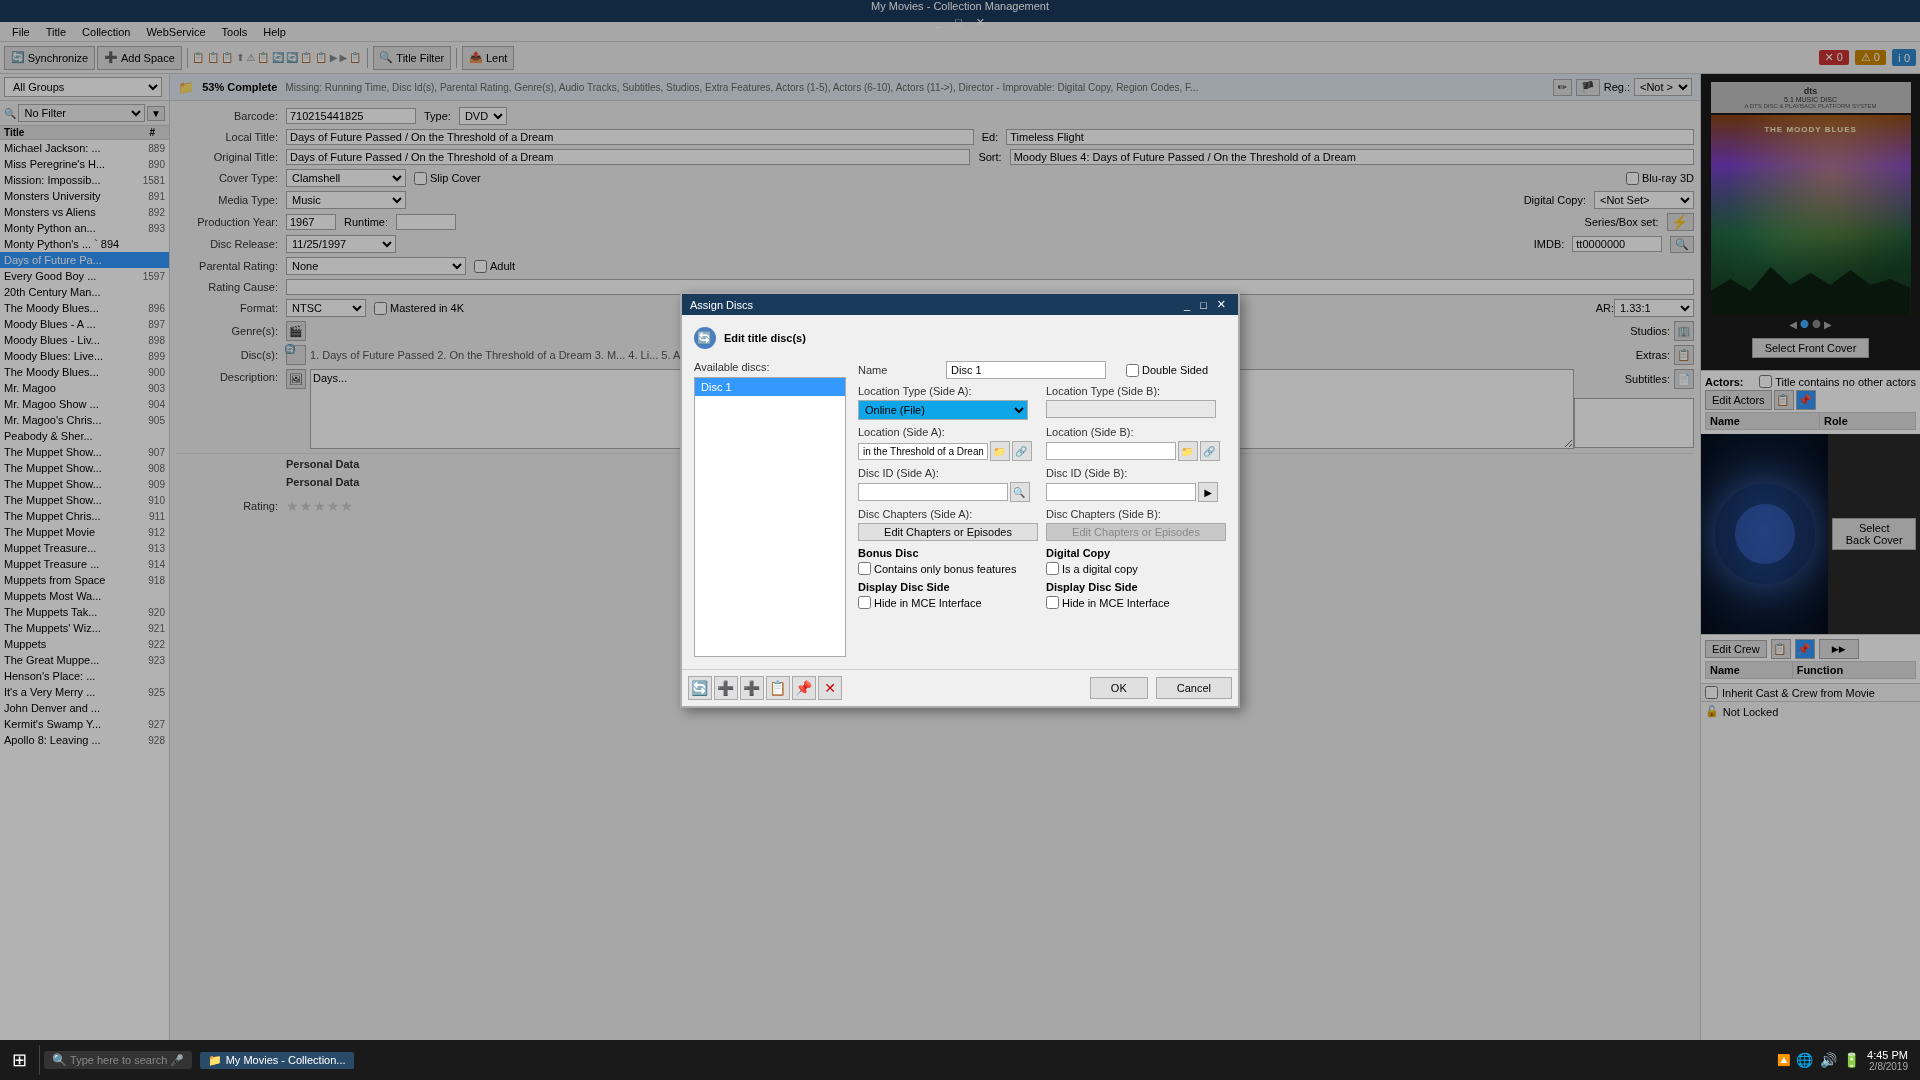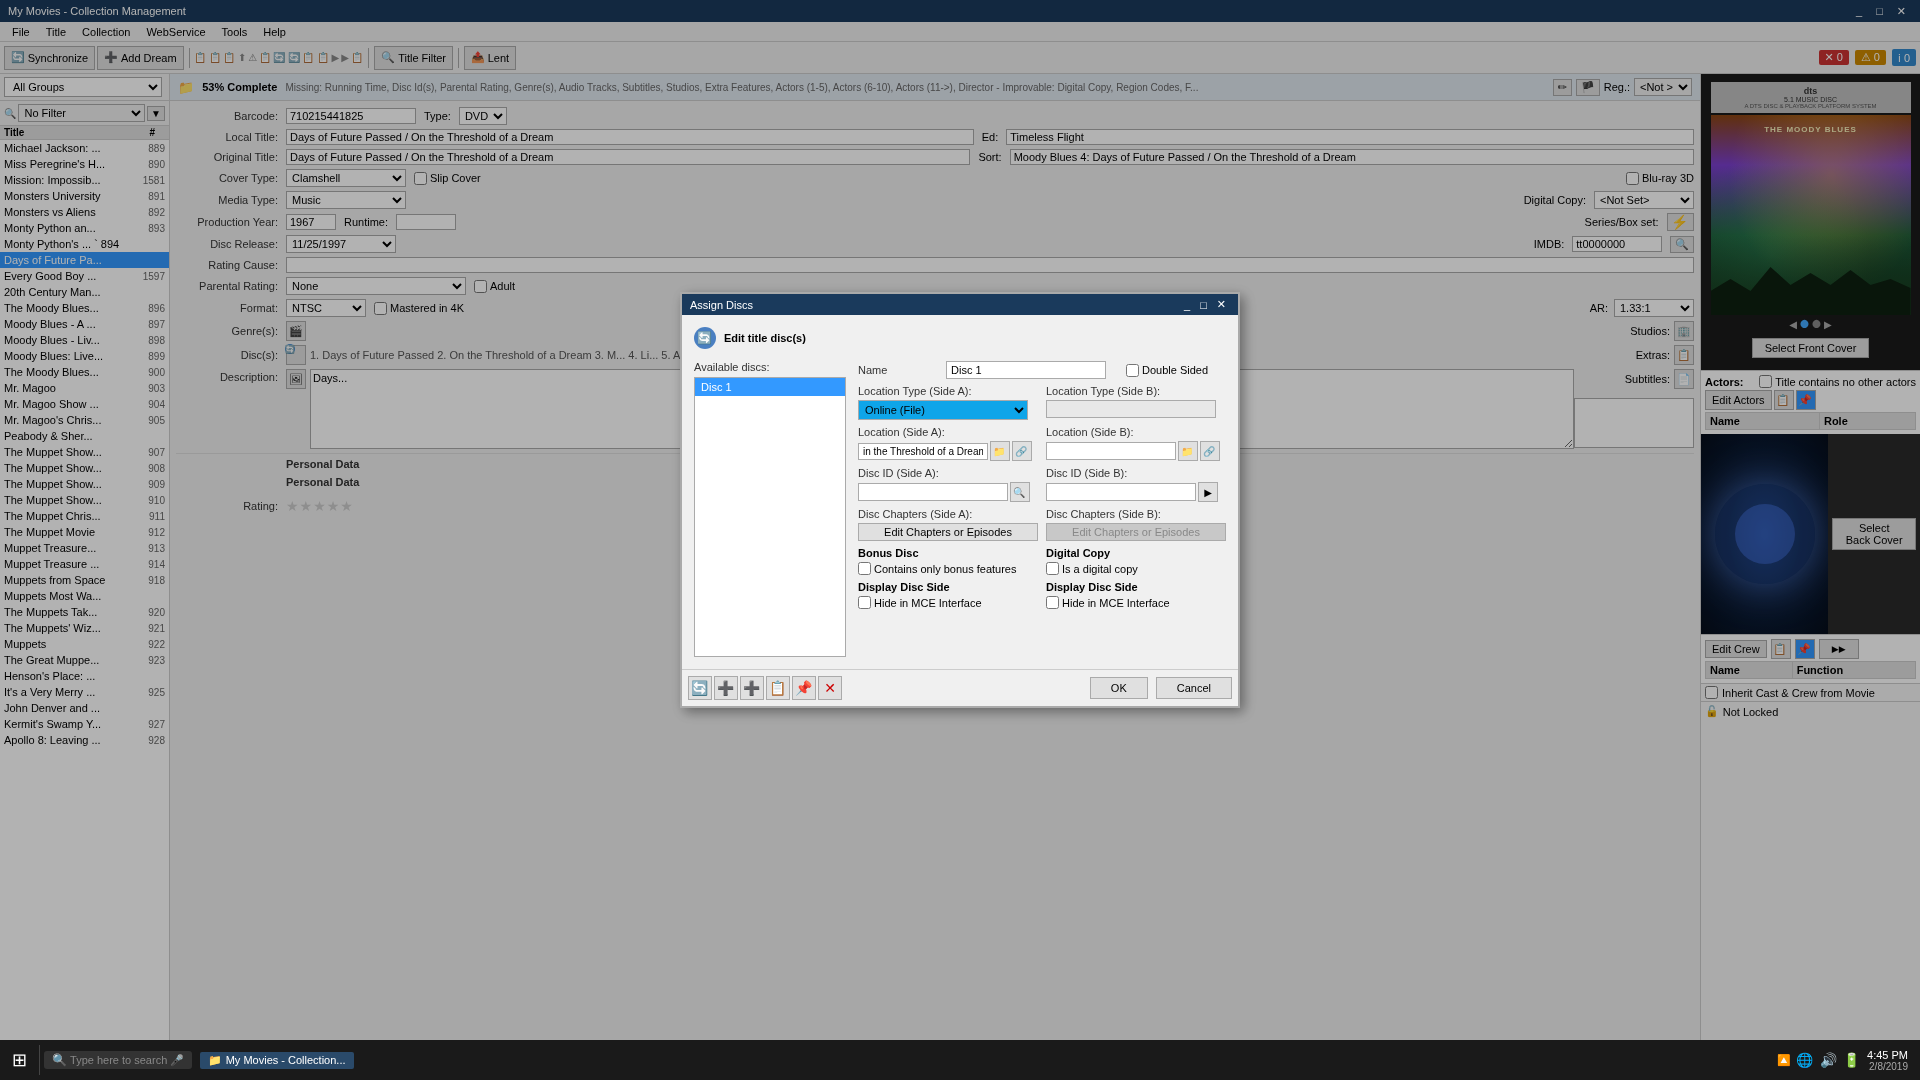--- a/index.html
+++ b/index.html
@@ -1,19 +1,19 @@
 <!DOCTYPE html>
 <html><head>
   <meta charset="utf-8">
   <style>
     * { box-sizing: border-box; margin: 0; padding: 0; font-family: 'Segoe UI', Tahoma, sans-serif; font-size: 11px; }
     body { background: #f0f0f0; overflow: hidden; width: 1920px; height: 1080px; }
 
     
-    .title-bar { background: #1a3a5c; color: white; height: 22px; display: flex; align-items: center; padding: 0 8px; justify-content: space-between; }
+    .title-bar { background: #1a3a5c; color: white; height: 22px; display: flex; align-items: center; padding: 0 8px; justify-content: flex-start; flex-direction: column; }
     .title-bar-controls { display: flex; gap: 2px; }
     .title-bar-btn { background: none; border: none; color: white; cursor: pointer; font-size: 11px; padding: 0 6px; height: 20px; }
 
     
     .menu-bar { background: #f0f0f0; height: 20px; display: flex; align-items: center; padding: 0 4px; border-bottom: 1px solid #ccc; }
     .menu-item { padding: 2px 8px; cursor: pointer; font-size: 11px; }
 
     
     .toolbar { background: #f0f0f0; height: 32px; display: flex; align-items: center; padding: 2px 4px; border-bottom: 1px solid #ccc; gap: 2px; }
     .toolbar-btn { background: #e0e0e0; border: 1px solid #aaa; height: 24px; padding: 0 6px; cursor: pointer; font-size: 11px; display: flex; align-items: center; gap: 3px; }
@@ -131,21 +131,21 @@
   <span class="menu-item">Help</span>
 </div>
 
 <div class="toolbar">
   <button class="toolbar-btn">
     <span>🔄</span>
     <span>Synchronize</span>
   </button>
   <button class="toolbar-btn">
     <span>➕</span>
-    <span>Add Dream</span>
+    <span>Add Space</span>
   </button>
   <div class="toolbar-sep"></div>
   <div style="display:flex;align-items:center;gap:2px;">
     <span style="font-size:10px;color:#888;">📋</span>
       <span style="font-size:10px;color:#888;">📋</span>
     <span style="font-size:10px;color:#888;">📋</span>
       <span style="font-size:10px;color:#888;">⬆</span>
     <span style="font-size:10px;color:#888;">⚠</span>
       <span style="font-size:10px;color:#888;">📋</span>
     <span style="font-size:10px;color:#888;">🔄</span>
@@ -439,45 +439,45 @@
           <option>11/25/1997</option>
         </select>
         <div style="margin-left:auto;display:flex;align-items:center;gap:8px;">
           <span style="font-size:11px;">IMDB:</span>
           <input type="text" class="form-input" value="tt0000000" style="width: 90px;">
           <button style="font-size:11px;padding:1px 4px;border:1px solid #aaa;background:#e0e0e0;cursor:pointer;">🔍</button>
         </div>
       </div>
 
       <div class="form-row">
-        <span class="form-label">Rating Cause:</span>
-        <input type="text" class="form-input form-input-wide" value="" style="flex: 1 1 0%;">
-      </div>
-
-      <div class="form-row">
         <span class="form-label">Parental Rating:</span>
         <select class="form-select" style="width:180px;">
           <option>None</option>
         </select>
         <label class="checkbox-label" style="margin-left:8px;">
           <input type="checkbox" style="">
           <span>Adult</span>
         </label>
       </div>
 
       <div class="form-row">
+        <span class="form-label">Rating Cause:</span>
+        <input type="text" class="form-input form-input-wide" value="" style="flex: 1 1 0%;">
+      </div>
+
+      <div class="form-row">
         <span class="form-label">Format:</span>
         <select class="form-select" style="width:80px;">
           <option>NTSC</option>
         </select>
         <label class="checkbox-label" style="margin-left:8px;">
           <input type="checkbox" style="">
           <span>Mastered in 4K</span>
         </label>
-        <div style="margin-left:auto;display:flex;align-items:center;gap:6px;">
+        <div style="margin-left:auto;display:flex;align-items:center;">
           <span style="font-size:11px;">AR:</span>
           <select class="form-select" style="width:80px;">
             <option>1.33:1</option>
           </select>
         </div>
       </div>
 
       <div class="form-row">
         <span class="form-label">Genre(s):</span>
         <button style="width:20px;height:20px;font-size:11px;padding:0;border:1px solid #aaa;background:#e0e0e0;cursor:pointer;">🎬</button>

